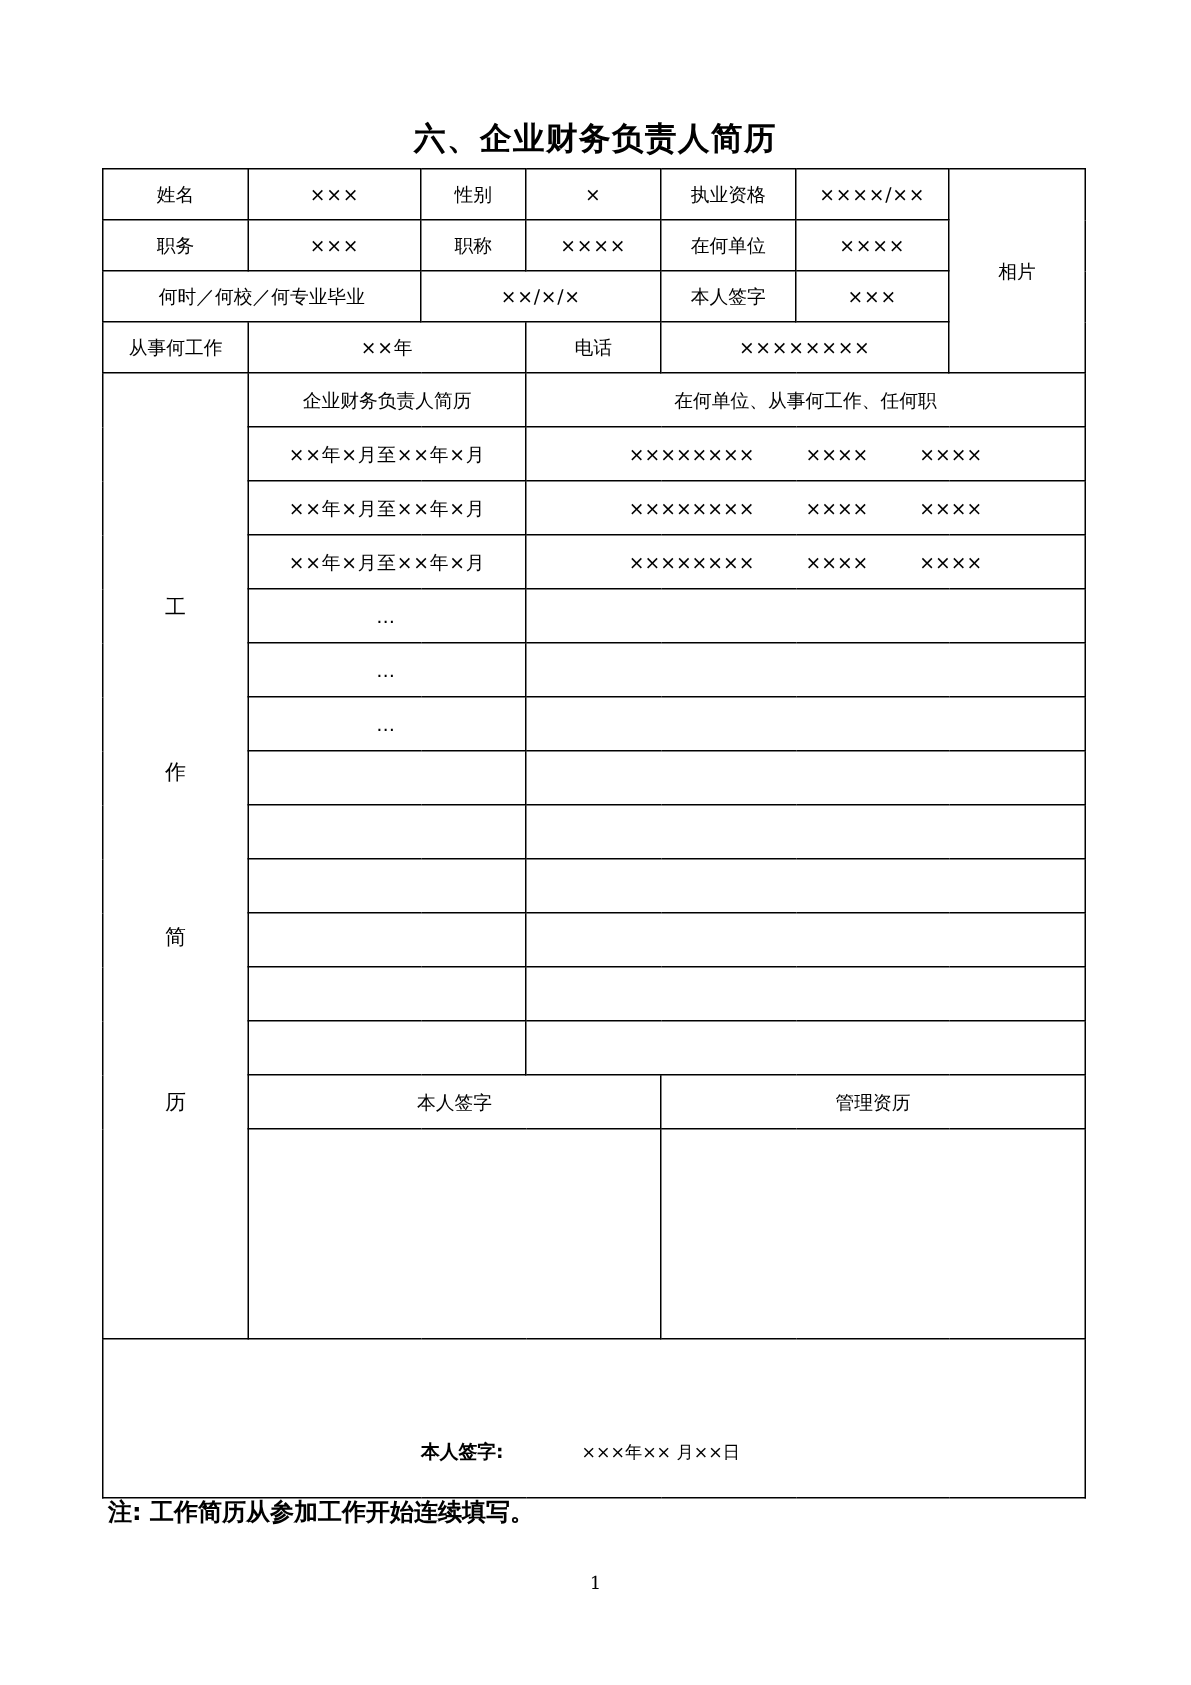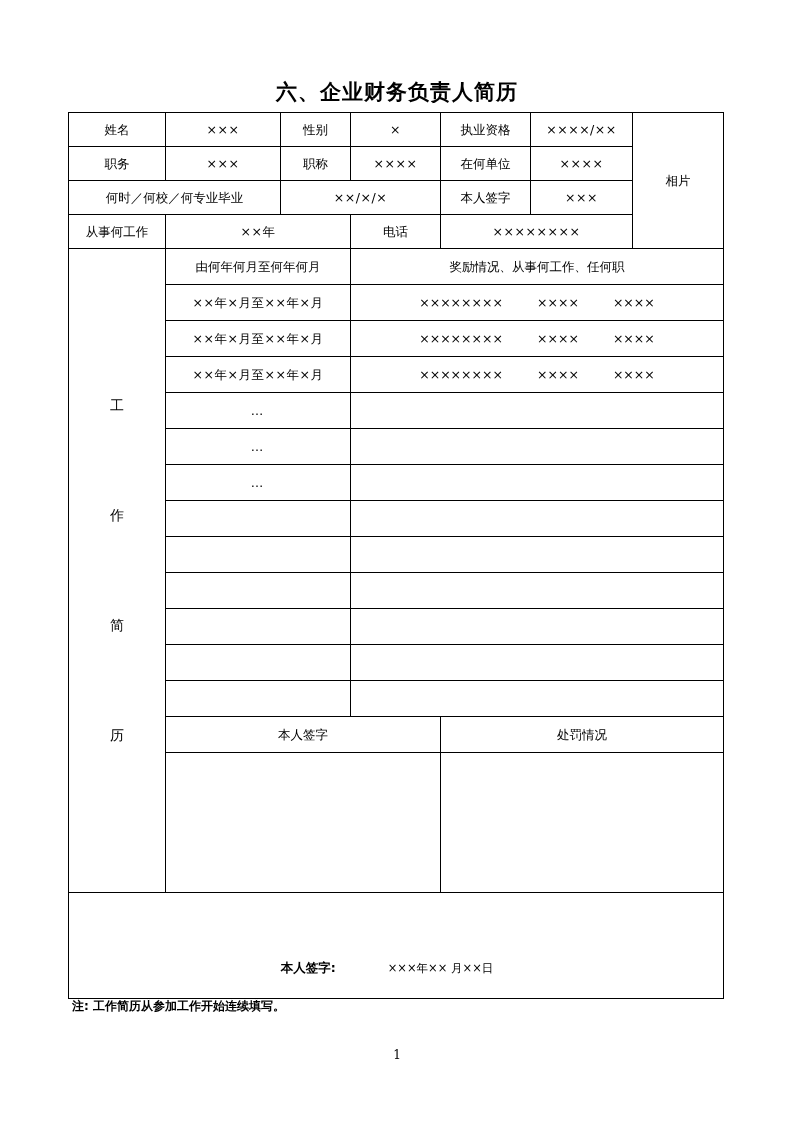--- a/index.html
+++ b/index.html
@@ -105,21 +105,21 @@
     box-sizing: border-box;
   }
   .sign-line .sig-label { margin-right: 52px; }
   .sign-line .sig-date { font-weight: normal; font-size: 11.5px; }
 
   
   .footnote {
     position: absolute;
     left: 72px;
     top: 998px;
-    font-size: 12px;
+    font-size: 16px;
     font-weight: bold;
   }
 
   
   .page-number {
     position: absolute;
     left: 0;
     top: 1048px;
     width: 794px;
     text-align: center;
@@ -181,22 +181,22 @@
 
       <tr>
         <td class="vlabel" rowspan="15">
           <div class="vlabel-inner">
             <span>工</span>
             <span>作</span>
             <span>简</span>
             <span>历</span>
           </div>
         </td>
-        <td class="h35 work-head" colspan="2">由何年何月至何年何月</td>
-        <td class="h35 work-head" colspan="4">奖励情况、从事何工作、任何职</td>
+        <td class="h35 work-head" colspan="2">企业财务负责人简历</td>
+        <td class="h35 work-head" colspan="4">在何单位、从事何工作、任何职</td>
       </tr>
 
       <tr>
         <td class="h35 val-x" colspan="2">××年×月至××年×月</td>
         <td class="h35 exp-cell" colspan="4">
           <span class="grp g1">××××××××</span><span class="grp g2">××××</span><span class="grp">××××</span>
         </td>
       </tr>
 
       <tr>
@@ -246,21 +246,21 @@
         <td class="h35 val-x" colspan="2"></td>
         <td class="h35 exp-cell" colspan="4"></td>
       </tr>
       <tr>
         <td class="h35 val-x" colspan="2"></td>
         <td class="h35 exp-cell" colspan="4"></td>
       </tr>
 
       <tr>
         <td class="h35 label" colspan="3">本人签字</td>
-        <td class="h35 label" colspan="3">处罚情况</td>
+        <td class="h35 label" colspan="3">管理资历</td>
       </tr>
 
       <tr>
         <td style="height:139px; vertical-align:top;" colspan="3"></td>
         <td style="height:139px; vertical-align:top;" colspan="3"></td>
       </tr>
 
       <tr>
         <td class="sign-row-cell" colspan="7">
           <div class="sign-line">

